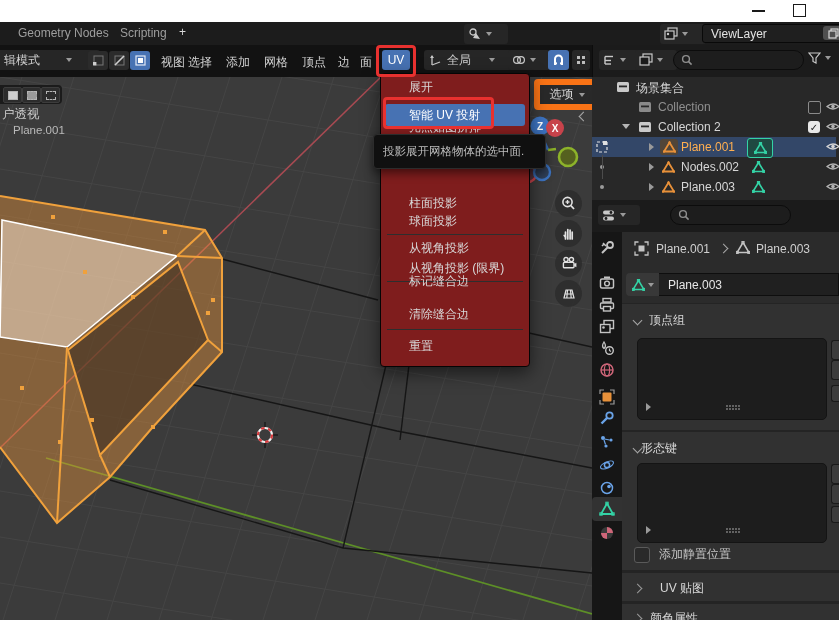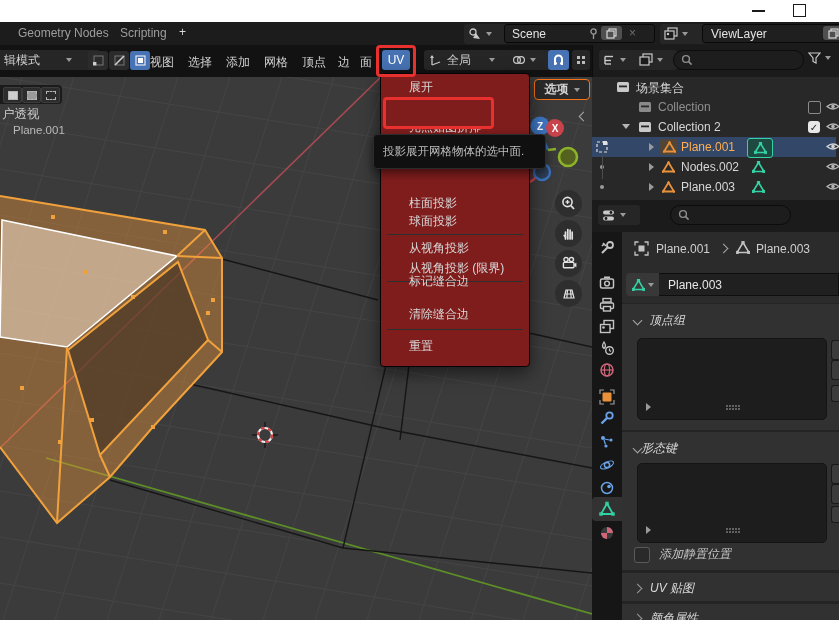--- a/index.html
+++ b/index.html
@@ -28,32 +28,32 @@
   .uv-btn{background:#4772b3;border-radius:3px;color:#fff;display:flex;align-items:center;justify-content:center;}
   .redbox{border:3px solid #e8312f;border-radius:4px;background:transparent;}
   
   .menu-panel{left:380px;top:73px;width:148px;height:292px;background:#7f1d1d;border:1px solid #050505;border-radius:4px;box-shadow:0 6px 18px rgba(0,0,0,.55);}
   .mi{position:absolute;left:4px;right:4px;height:22px;display:flex;align-items:center;padding-left:24px;color:#d8d8d8;font-size:12px;border-radius:3px;}
   .mi.hl{background:#4772b3;color:#fff;}
   .msep{position:absolute;left:6px;right:6px;height:1px;background:#2e2e2e;}
   .tooltip{left:373px;top:134px;width:162px;height:33px;background:#101010;border:1px solid #2c2c2c;border-radius:4px;box-shadow:0 4px 10px rgba(0,0,0,.5);display:flex;align-items:center;padding-left:9px;color:#bfbfbf;font-size:11.5px;}
   
   .vbtn{width:27px;height:27px;border-radius:50%;background:rgba(42,42,42,.78);display:flex;align-items:center;justify-content:center;}
-  .opt-btn{height:19px;background:rgba(40,40,40,.9);border:1px solid #f97316;border-radius:4px;display:flex;align-items:center;justify-content:center;gap:5px;color:#d6d6d6;font-weight:bold;}
+  .opt-btn{height:19px;background:rgba(40,40,40,.9);border:6px solid #f97316;border-radius:4px;display:flex;align-items:center;justify-content:center;gap:5px;color:#d6d6d6;}
   .toolopt{width:17px;height:14px;background:#2c2c2c;border:1px solid #3c3c3c;border-radius:2px;display:flex;align-items:center;justify-content:center;}
   .dash-sq{width:8px;height:7px;border:1px dashed #b5b5b5;}
   
   .outliner-hdr{left:592px;top:45px;width:247px;height:32px;background:#1b1b1b;border-left:1px solid #0c0c0c;}
   .outliner{left:592px;top:77px;width:247px;height:123px;background:#282828;}
   .orow{position:absolute;left:0;width:216px;height:20px;display:flex;align-items:center;padding-left:28px;}
   .orow .lbl{font-size:12px;color:#d6d6d6;}
   .props-hdr{left:592px;top:200px;width:247px;height:32px;background:#1b1b1b;}
   .tabcol{left:592px;top:232px;width:30px;height:388px;background:#161616;}
   .pcontent{left:622px;top:232px;width:217px;height:388px;background:#242424;}
-  .pblock{position:absolute;left:0;width:217px;background:#313131;font-style:italic;}
+  .pblock{position:absolute;left:0;width:217px;background:#313131;}
   .plist{position:absolute;background:#1d1d1d;border:1px solid #141414;border-radius:5px;}
   .sliver{position:absolute;left:209px;width:8px;background:#3c3c3c;border:1px solid #1a1a1a;border-right:none;border-radius:3px 0 0 3px;}
   .ph-label{font-size:12px;color:#d8d8d8;}
   .search{background:#1d1d1d;border:1px solid #0c0c0c;border-radius:10px;display:flex;align-items:center;padding-left:7px;}
   .grip{display:grid;grid-template-columns:repeat(5,3px);grid-template-rows:3px 3px;}
   .grip b{width:1.8px;height:1.8px;background:#787878;border-radius:50%;}
   .checkbox{width:14px;height:14px;background:#2a2a2a;border:1px solid #5a5a5a;border-radius:3px;}
   .chip{border-radius:3px;display:flex;align-items:center;justify-content:center;}
   text{font-family:"Liberation Sans","DejaVu Sans",sans-serif;}
 </style>
@@ -72,34 +72,20 @@
     <span class="abs tab" style="left:120px;top:4px">Scripting</span>
     <span class="abs tab" style="left:179px;top:3px;color:#d8d8d8">+</span>
 
     <div class="abs pill" style="left:464px;top:2px;width:36px;padding:0 4px;gap:4px">
       <svg width="14" height="14" viewBox="0 0 14 14">
           <circle cx="5" cy="5" r="3" fill="none" stroke="#c9c9c9" stroke-width="1.3"></circle>
           <path d="M8 6 L12 12 L5 11 Z" fill="#c9c9c9"></path>
         </svg>
       <span class="caret"></span>
     </div>
-    <div class="abs field" style="left:504px;top:2px;width:142px;padding-left:7px">
-      <span>Scene</span>
-      <svg class="abs" style="left:82px;top:2px" width="13" height="13" viewBox="0 0 13 13">
-          <circle cx="6.5" cy="4.5" r="2.6" fill="none" stroke="#9a9a9a" stroke-width="1.3"></circle>
-          <line x1="6.5" y1="7" x2="6.5" y2="12" stroke="#9a9a9a" stroke-width="1.3"></line>
-        </svg>
-      <div class="abs chip" style="left:96px;top:1px;width:21px;height:14px;background:#4f4f4f">
-        <svg width="11" height="11" viewBox="0 0 11 11">
-            <rect x="3" y="1" width="7" height="7" fill="none" stroke="#d8d8d8" stroke-width="1.2"></rect>
-            <rect x="1" y="3" width="7" height="7" fill="#4f4f4f" stroke="#d8d8d8" stroke-width="1.2"></rect>
-          </svg>
-      </div>
-      <span class="abs" style="left:124px;top:1px;color:#6f6f6f">×</span>
-    </div>
 
     <div class="abs pill" style="left:660px;top:2px;width:38px;padding:0 4px;gap:4px">
       <svg width="14" height="14" viewBox="0 0 14 14">
           <rect x="4" y="1" width="9" height="8" fill="none" stroke="#c9c9c9" stroke-width="1.2"></rect>
           <rect x="1" y="4" width="9" height="8" fill="#1c1c1c" stroke="#c9c9c9" stroke-width="1.2"></rect>
           <circle cx="4" cy="7" r="1.2" fill="#c9c9c9"></circle>
         </svg>
       <span class="caret"></span>
     </div>
     <div class="abs field" style="left:702px;top:2px;width:137px;padding-left:8px">
@@ -133,21 +119,21 @@
           </svg>
       </div>
       <div class="chip" style="width:20px;height:19px;background:#4772b3">
         <svg width="11" height="11" viewBox="0 0 11 11">
             <rect x="1" y="1" width="9" height="9" fill="none" stroke="#dfe8f5" stroke-width="1.2"></rect>
             <rect x="3" y="3" width="5" height="5" fill="#ffffff"></rect>
           </svg>
       </div>
     </div>
 
-    <span class="abs menu-label" style="left:150px;top:9px">视图</span>
+    <span class="abs menu-label" style="left:161px;top:9px">视图</span>
     <span class="abs menu-label" style="left:188px;top:9px">选择</span>
     <span class="abs menu-label" style="left:226px;top:9px">添加</span>
     <span class="abs menu-label" style="left:264px;top:9px">网格</span>
     <span class="abs menu-label" style="left:302px;top:9px">顶点</span>
     <span class="abs menu-label" style="left:338px;top:9px">边</span>
     <span class="abs menu-label" style="left:360px;top:9px">面</span>
     <div class="abs uv-btn" style="left:382px;top:5px;width:28px;height:20px">UV</div>
 
     <div class="abs pill" style="left:424px;top:5px;width:78px;padding:0 5px;gap:5px">
       <svg width="13" height="13" viewBox="0 0 13 13">
@@ -330,20 +316,21 @@
       </svg>
   </div>
   <div class="abs vbtn" style="left:555px;top:280px">
     <svg width="16" height="14" viewBox="0 0 16 14">
         <path d="M3,11 L5,3 H11 L13,11 Z M6.5,3 L5.8,11 M9.5,3 L10.2,11 M4.4,7 H11.6" fill="none" stroke="#e2e2e2" stroke-width="1.2"></path>
       </svg>
   </div>
 
   <div class="abs menu-panel">
     <div class="mi" style="top:2px">展开</div>
+    <div class="mi hl" style="top:30px">智能 UV 投射</div>
     <div class="mi" style="top:52px;height:11px;overflow:hidden">
       <span style="margin-top:-9px">光照贴图拼排</span>
     </div>
     <div class="mi" style="top:118px">柱面投影</div>
     <div class="mi" style="top:136px">球面投影</div>
     <div class="msep" style="top:160px"></div>
     <div class="mi" style="top:163px">从视角投影</div>
     <div class="mi" style="top:183px">从视角投影 (限界)</div>
     <div class="msep" style="top:207px"></div>
     <div class="mi" style="top:196px">标记缝合边</div>
@@ -662,21 +649,21 @@
       <div class="sliver" style="top:32px;height:18px"></div>
       <div class="sliver" style="top:52px;height:18px"></div>
       <div class="sliver" style="top:74px;height:15px"></div>
       <div class="abs row" style="left:12px;top:114px;gap:9px">
         <span class="checkbox"></span>
         <span class="ph-label" style="color:#c6c6c6">添加静置位置</span>
       </div>
     </div>
 
     <div class="pblock" style="top:341px;height:28px">
-      <div class="abs row" style="left:12px;top:7px;gap:9px">
+      <div class="abs row" style="left:12px;top:7px;gap:19px">
         <span class="chev chev-r" style="border-color:#9a9a9a"></span>
         <span class="ph-label">UV 贴图</span>
       </div>
     </div>
 
     <div class="pblock" style="top:372px;height:16px">
       <div class="abs row" style="left:12px;top:6px;gap:9px">
         <span class="chev chev-r" style="border-color:#9a9a9a"></span>
         <span class="ph-label">颜色属性</span>
       </div>

